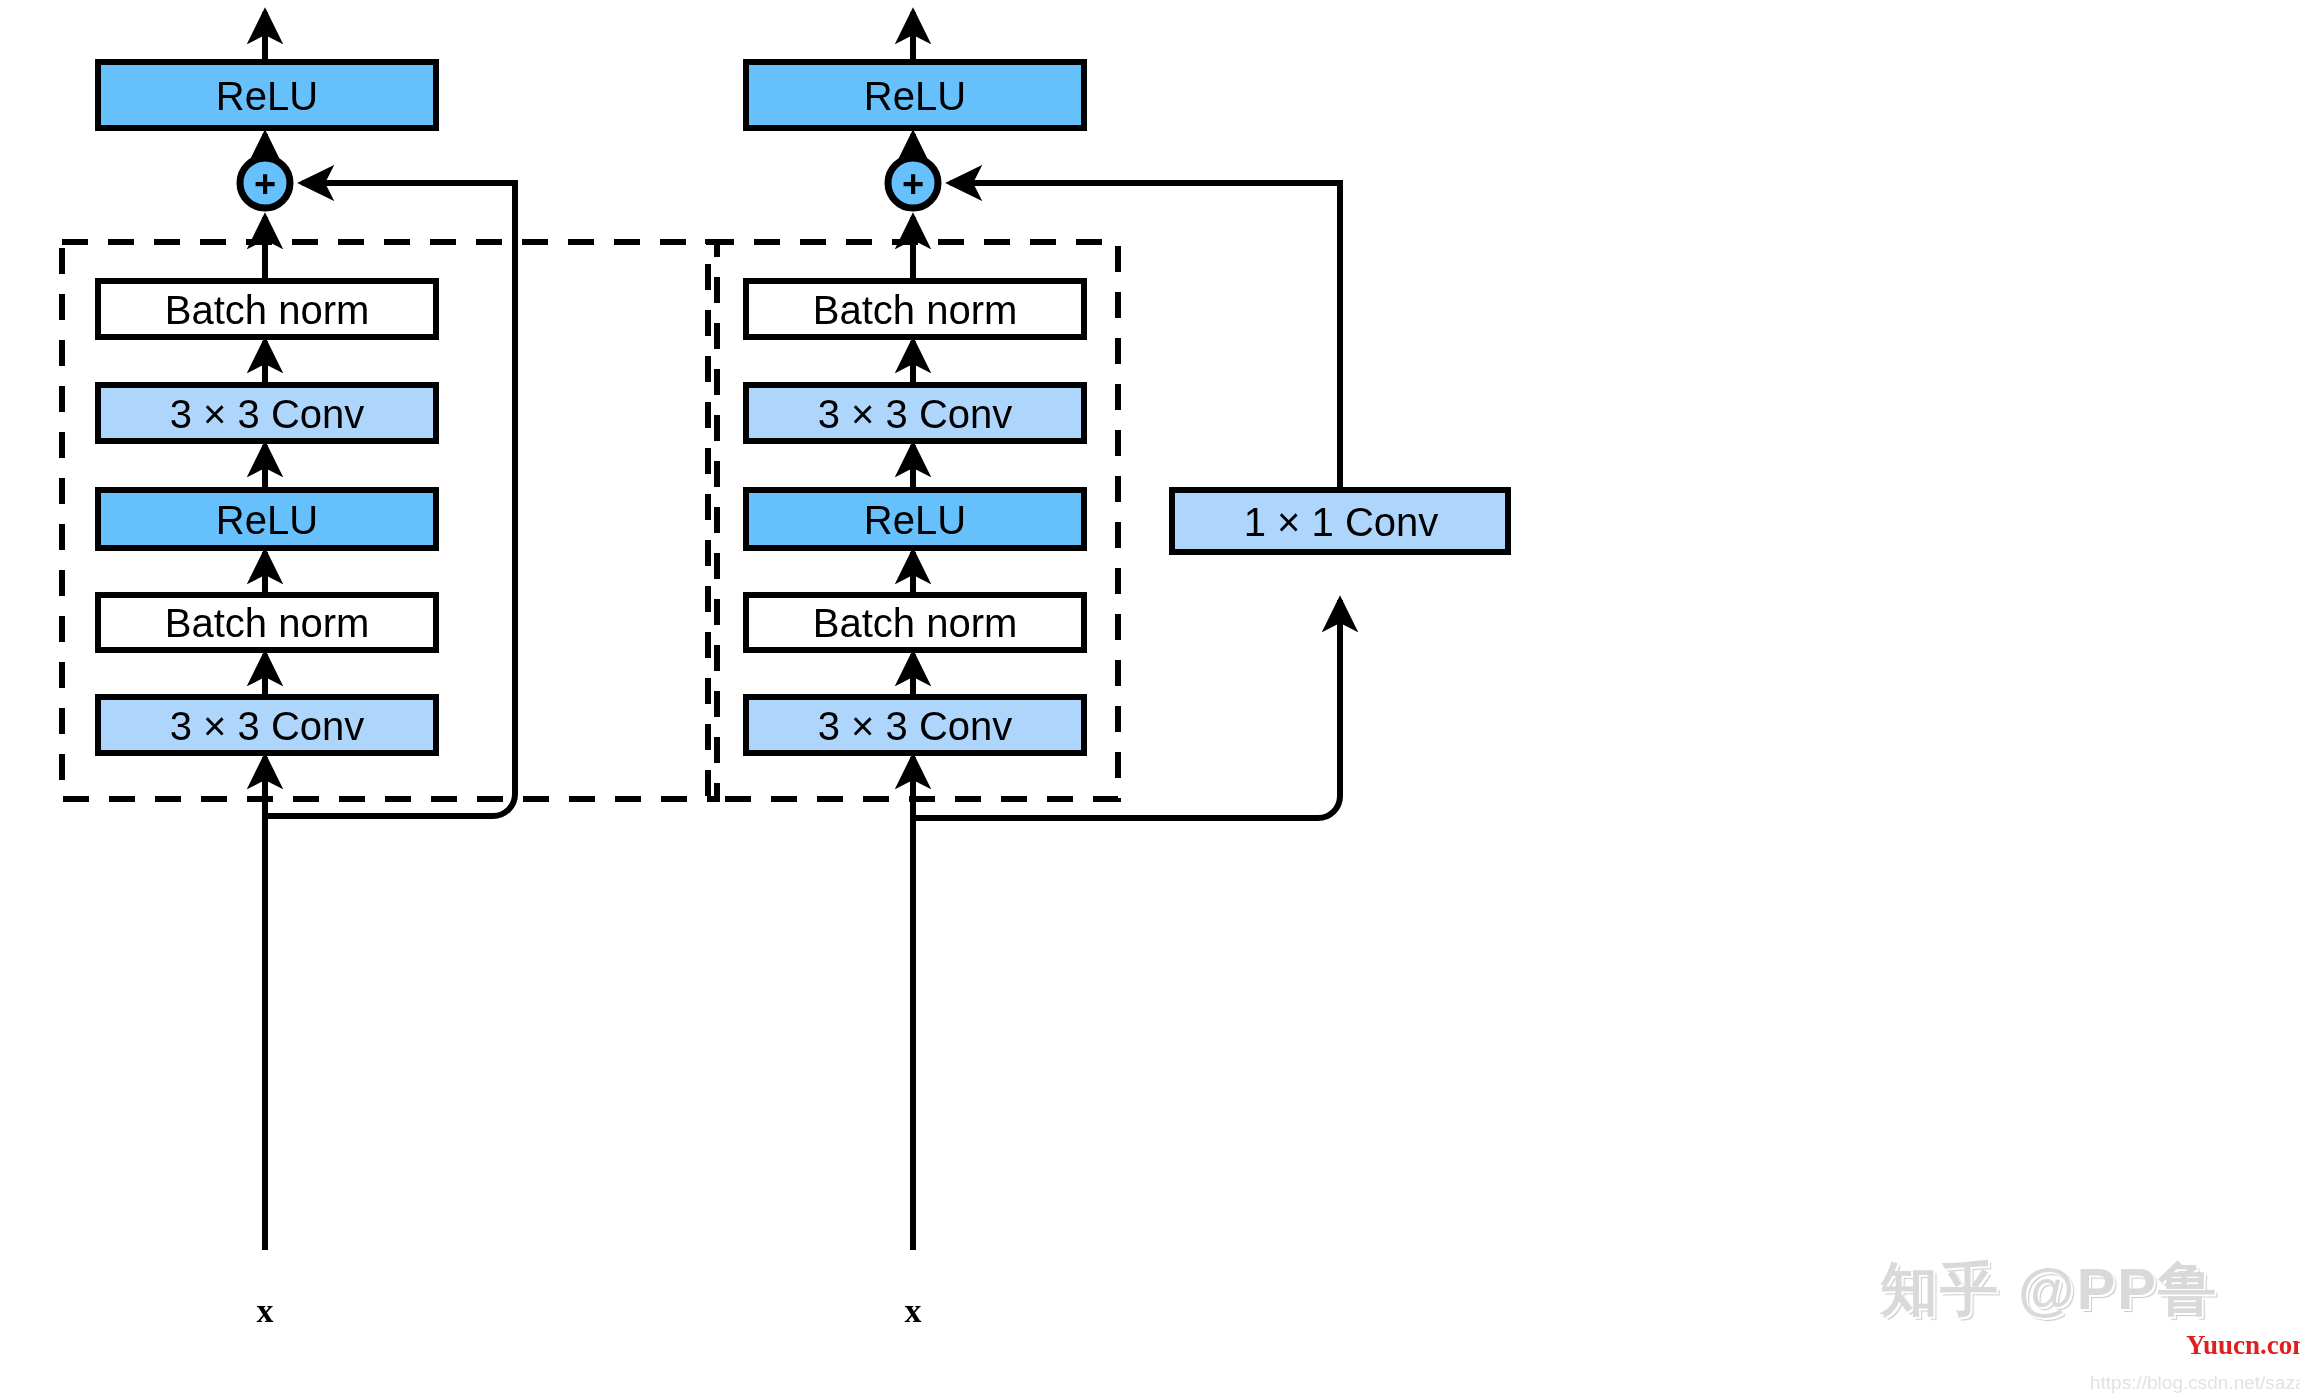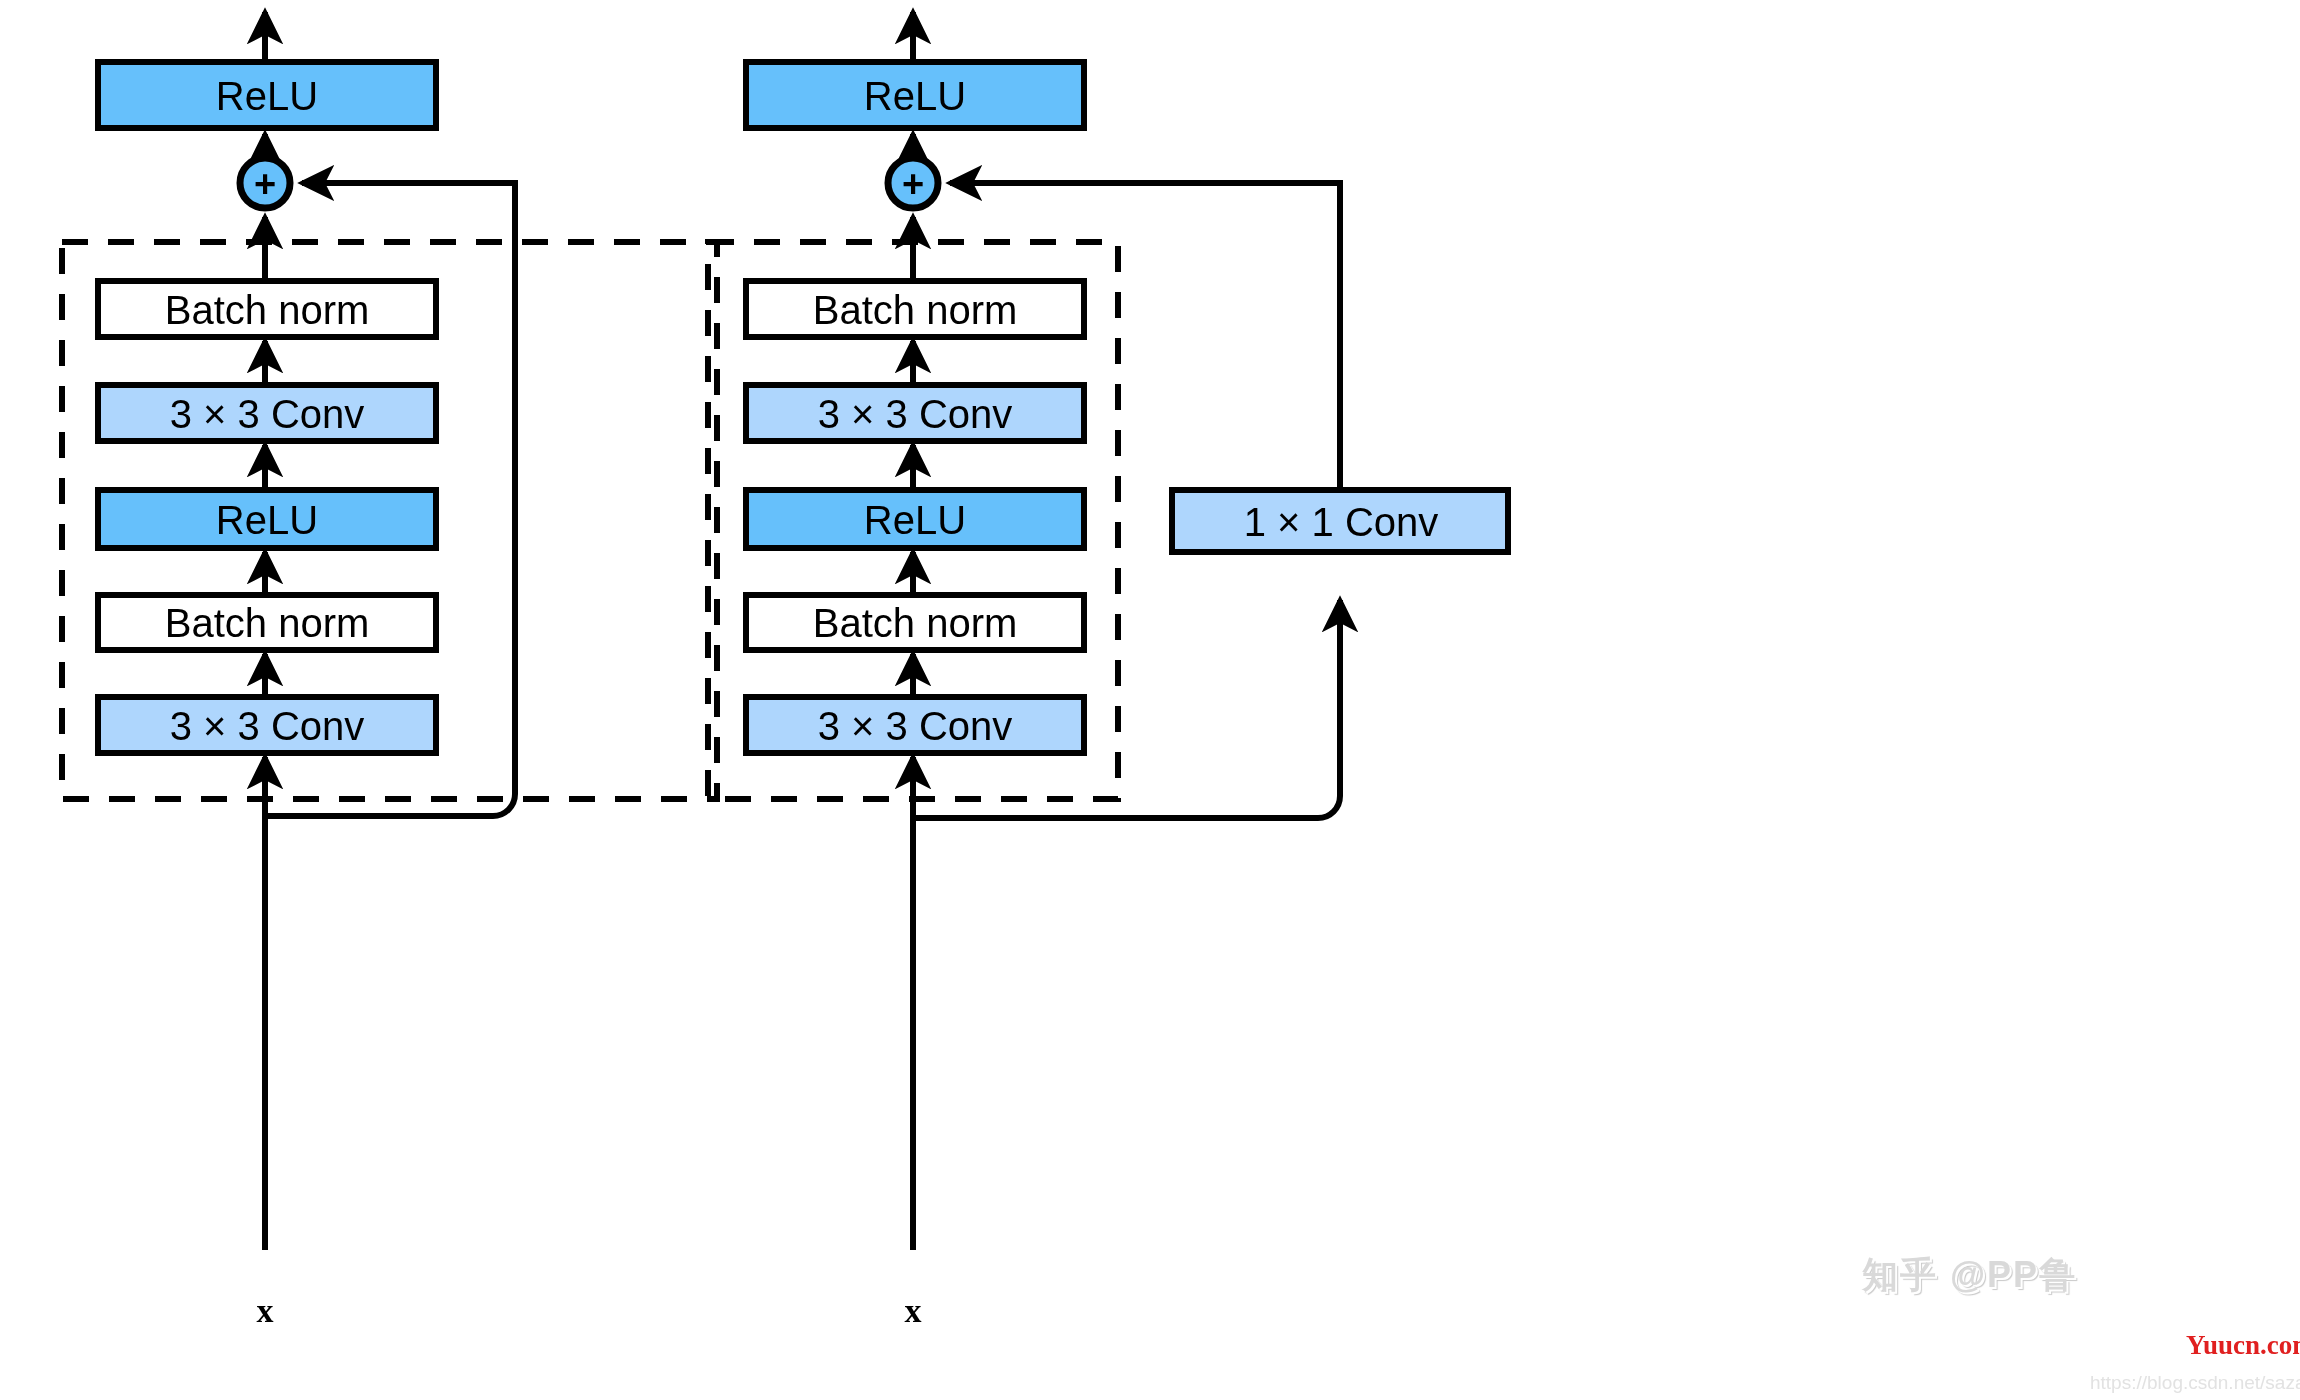--- a/index.html
+++ b/index.html
@@ -45,26 +45,27 @@
     font-family: "Liberation Serif", serif;
     font-size: 34px;
     font-weight: bold;
     fill: #000000;
     text-anchor: middle;
     dominant-baseline: central;
   }
   .wm-zhihu {
     position: absolute;
     font-family: "Liberation Sans", sans-serif;
-    font-size: 36px;
+    font-size: 58px;
     font-weight: bold;
     color: #d9d9d9;
     text-shadow: 2px 2px 0 #ffffff, 3px 3px 1px #c9c9c9;
     white-space: nowrap;
     letter-spacing: 2px;
+    margin-left: 18px;
   }
   .wm-yuucn {
     position: absolute;
     font-family: "Liberation Serif", serif;
     font-size: 27px;
     font-weight: bold;
     color: #e02020;
     white-space: nowrap;
   }
   .wm-url {

